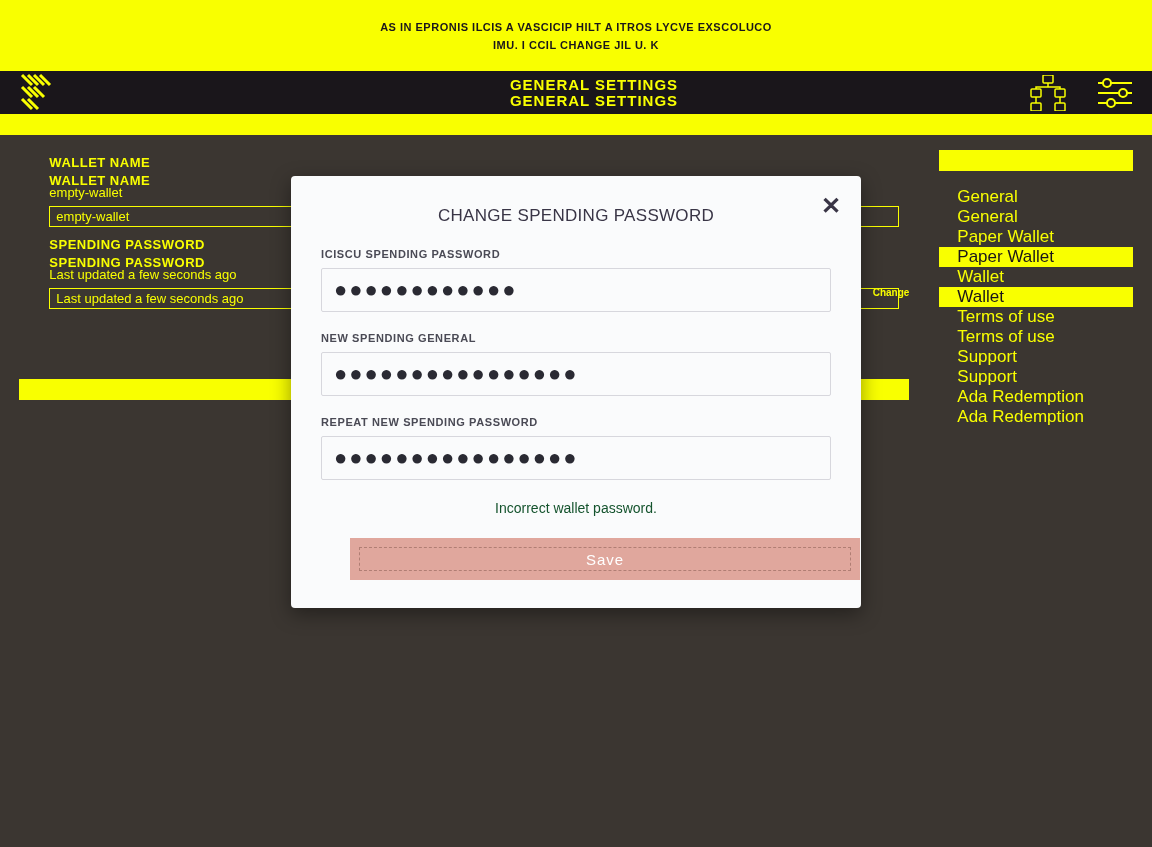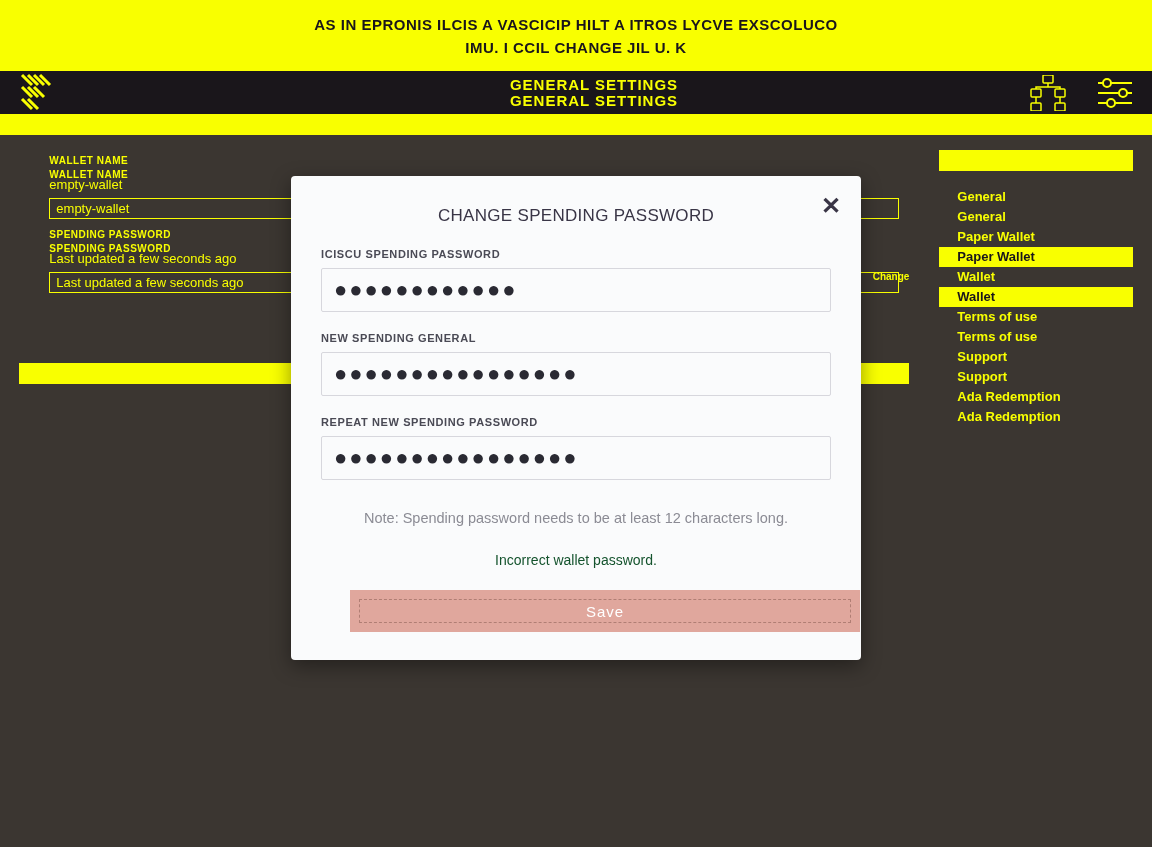--- a/index.html
+++ b/index.html
@@ -7,21 +7,21 @@
   body { background: #3b3631; color: #f9ff00; position: relative; }
 
   
   .topbanner {
     position: relative;
     background: #f9ff00;
     height: 71px;
     width: 100%;
     color: #1a161b;
     text-align: center;
-    font-size: 15px;
+    font-size: 11px;
     font-weight: bold;
     letter-spacing: 0.5px;
     display: flex;
     flex-direction: column;
     justify-content: center;
     gap: 6px;
   }
 
   
   .headerbar {
@@ -80,34 +80,34 @@
     background: #3b3631;
     padding: 15px 0 0 0;
   }
   .rightgutter { width: 20px; background: #3b3631; }
 
   .sidepad-top { background: #f9ff00; height:21px; width:100%; margin-bottom:16px; }
 
   .side-item {
     height: 20px;
     line-height: 20px;
-    font-size: 13px;
-    font-weight: 700;
+    font-size: 17px;
+    font-weight: 400;
     padding-left: 18px;
     color: #f9ff00;
     cursor: pointer;
   }
   .side-item.active {
     background: #f9ff00;
     color: #1a161b;
   }
 
   
   .field-label {
-    font-size: 10px;
+    font-size: 13px;
     font-weight: bold;
     letter-spacing: 0.5px;
     margin-bottom: 3px;
   }
   .field-input {
     width: 850px;
     height: 21px;
     background: transparent;
     border: 1px solid #f9ff00;
     color: #f9ff00;
@@ -318,18 +318,17 @@
 
     <div class="mlabel">ICISCU SPENDING PASSWORD</div>
     <input type="text" class="minput" value="●●●●●●●●●●●●" style="">
 
     <div class="mlabel">NEW SPENDING GENERAL</div>
     <input type="text" class="minput" value="●●●●●●●●●●●●●●●●" style="">
 
     <div class="mlabel">REPEAT NEW SPENDING PASSWORD</div>
     <input type="text" class="minput" value="●●●●●●●●●●●●●●●●" style="">
 
-    <div class="mnote">Note: Spending password needs to be at least 12 characters long.</div>
     <div class="merror">Incorrect wallet password.</div>
 
     <button class="msave">Save</button>
   </div>
 </div>
 
 </body></html>

